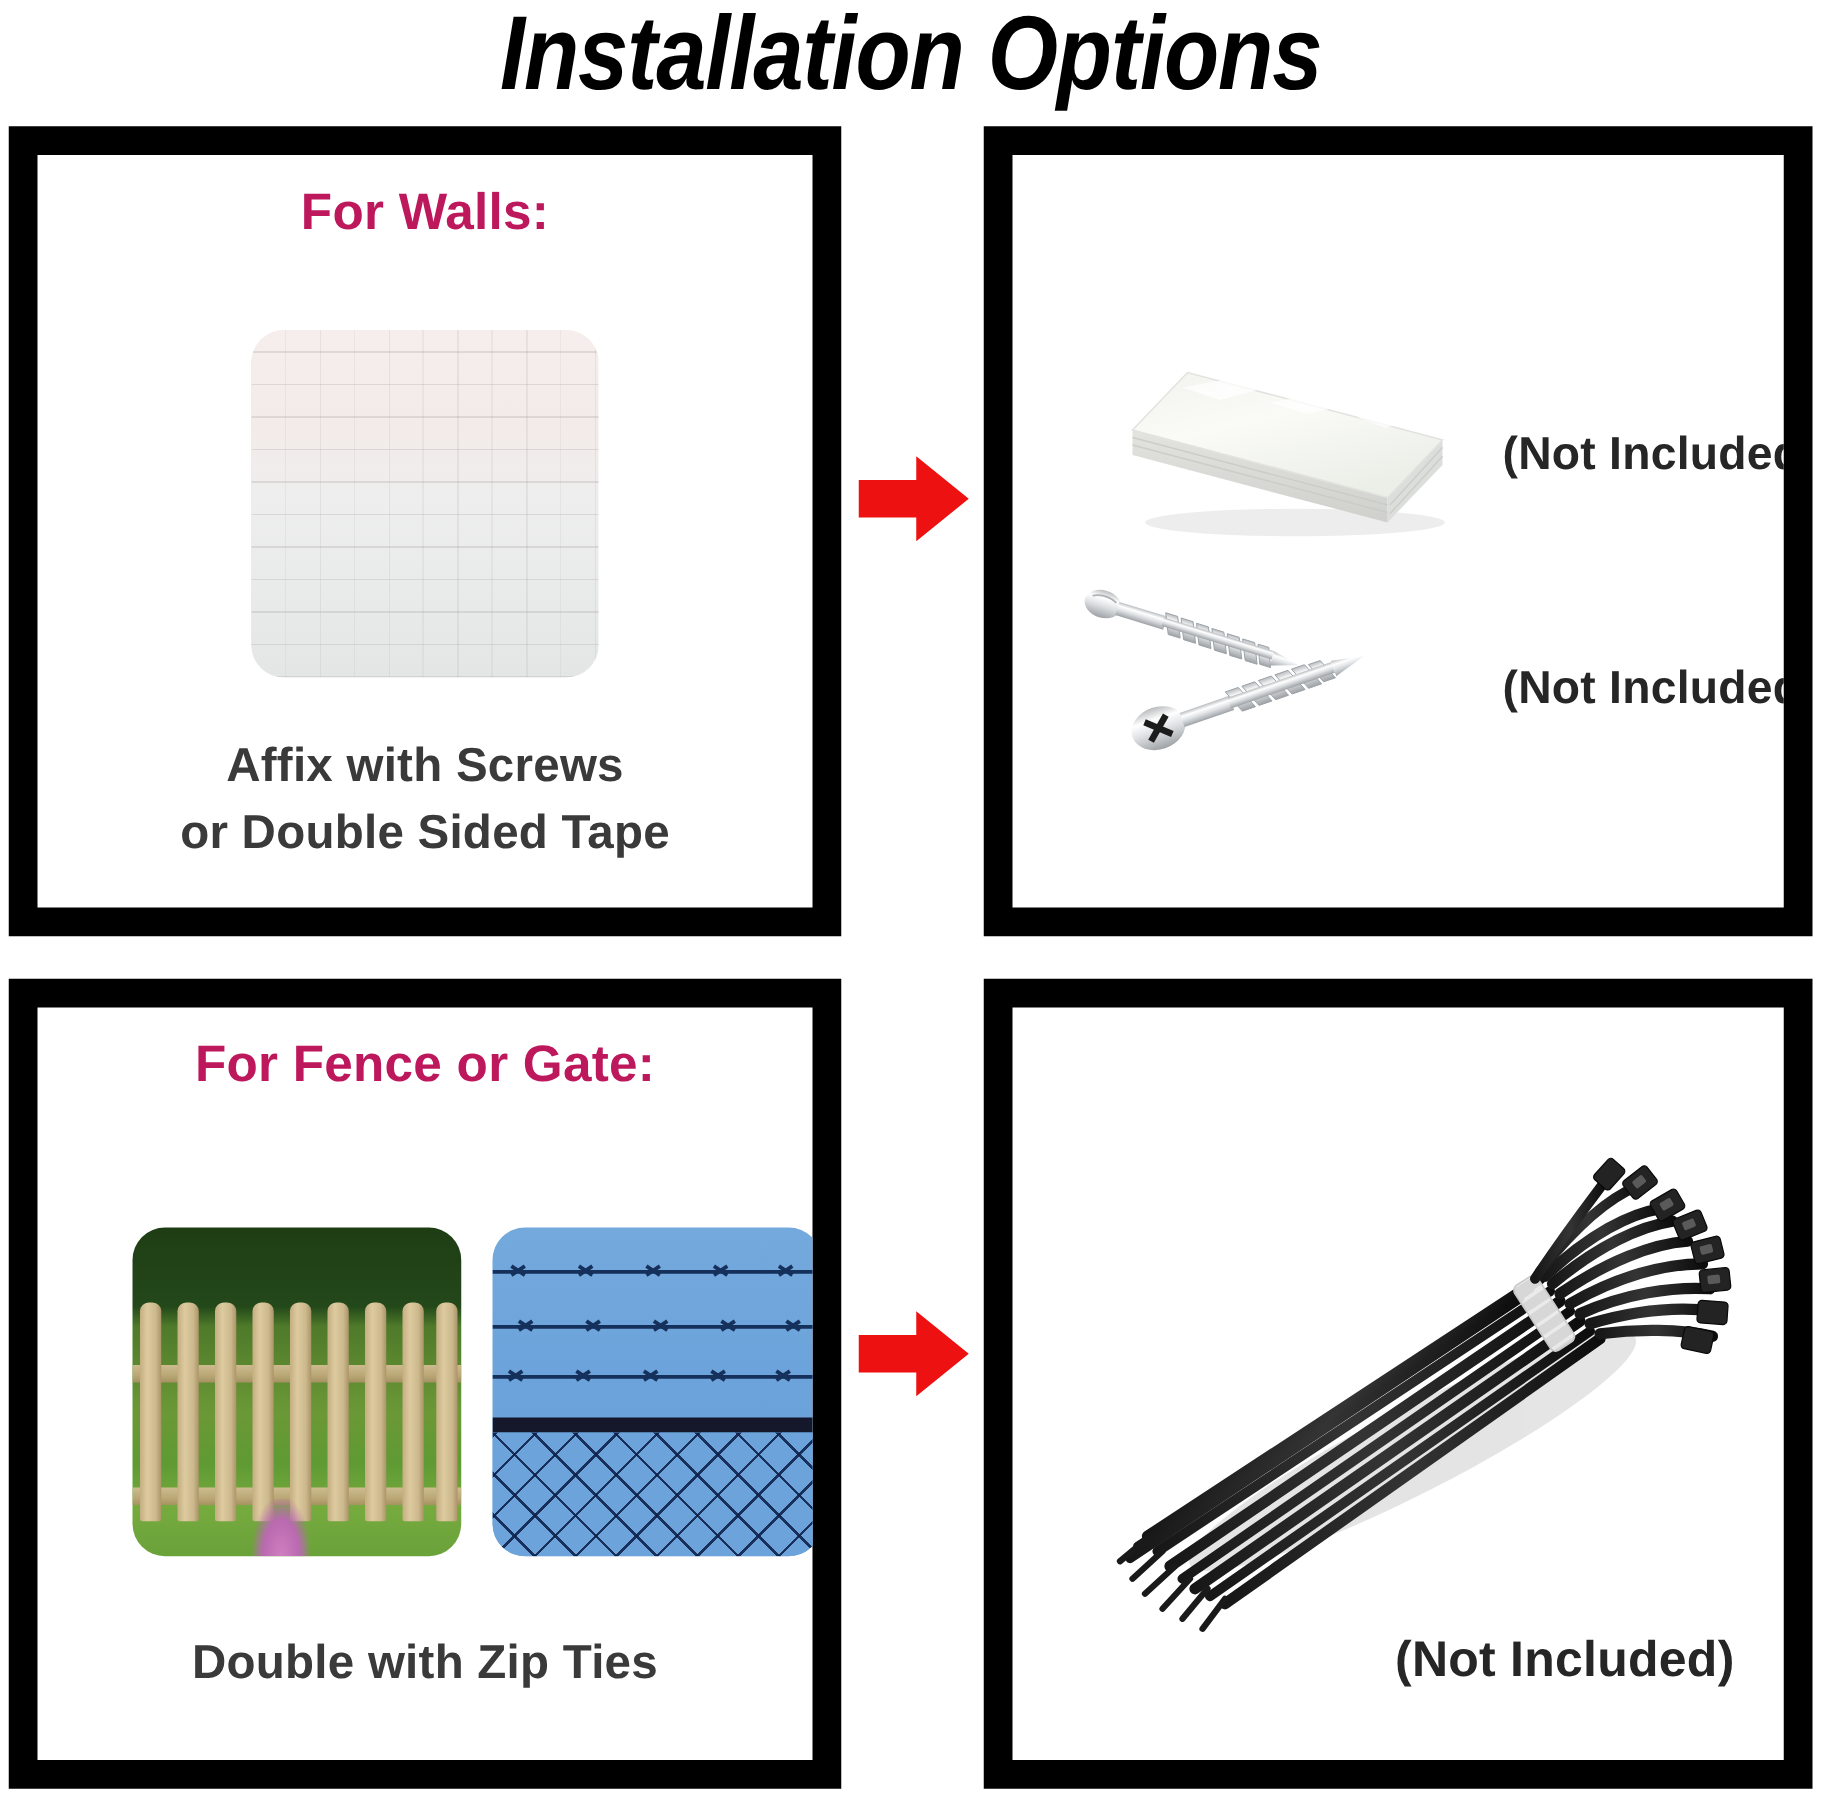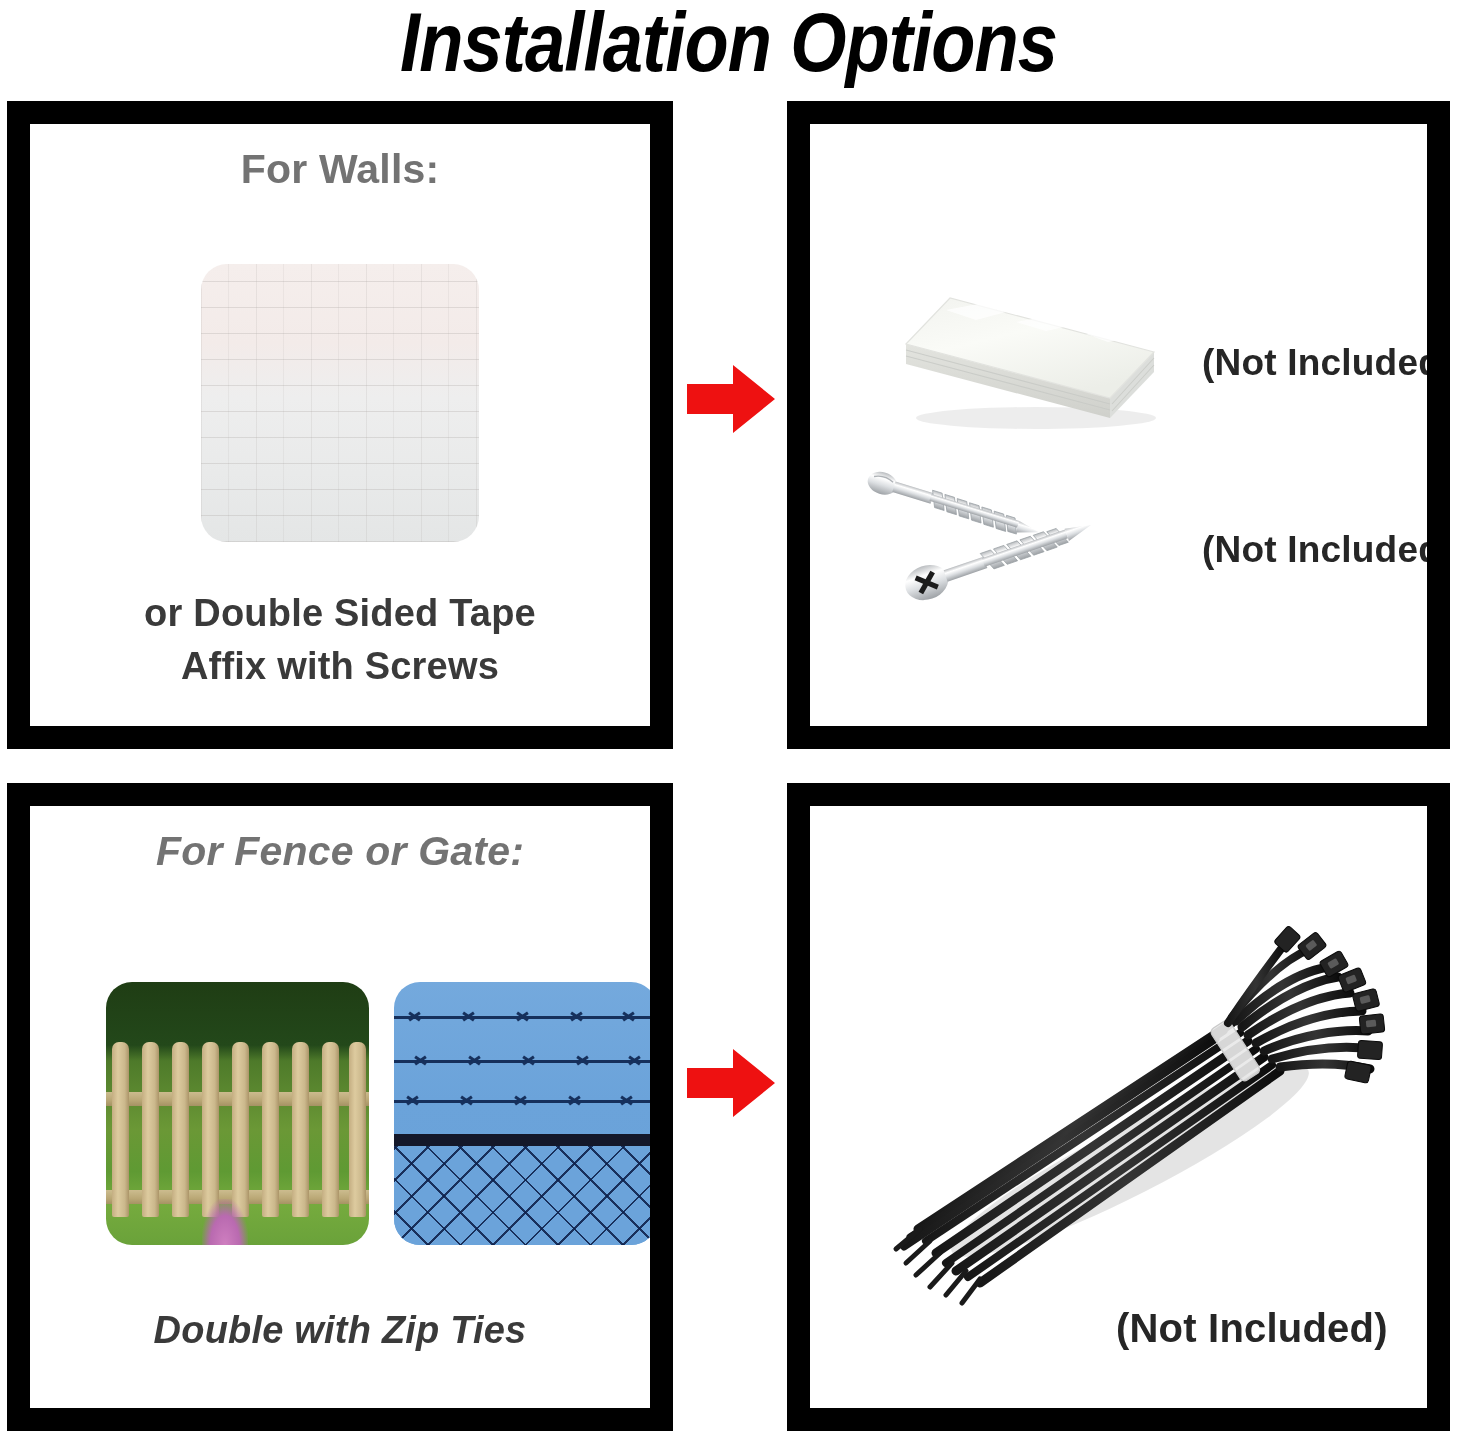--- a/index.html
+++ b/index.html
@@ -42,28 +42,28 @@
   }
   .panel-inner {
     width: 100%;
     height: 100%;
     background: #ffffff;
     position: relative;
     overflow: hidden;
   }
   #panel-walls      { left: 7px;   top: 101px;  width: 666px; height: 648px; }
   #panel-wall-parts { left: 787px; top: 101px;  width: 663px; height: 648px; }
-  #panel-fence      { left: 7px;   top: 783px;  width: 666px; height: 648px; font-style: italic; }
+  #panel-fence      { left: 7px;   top: 783px;  width: 666px; height: 648px; }
   #panel-fence-parts{ left: 787px; top: 783px;  width: 663px; height: 648px; }
 
   .panel-heading {
     text-align: center;
     font-weight: 700;
     font-size: 41px;
-    color: #737373;
+    color: #be185d;
     margin-top: 22px;
     letter-spacing: 0.2px;
   }
   .panel-caption {
     position: absolute;
     left: 0;
     width: 100%;
     text-align: center;
     font-weight: 700;
     font-size: 38px;
@@ -229,22 +229,22 @@
 <div id="page-title">Installation Options</div>
 
 <div class="panel" id="panel-walls">
   <div class="panel-inner">
 
     <div class="panel-heading">For Walls:</div>
 
     <div class="thumb" id="thumb-brick"></div>
 
     <div class="panel-caption" id="walls-caption">
+      <div>Affix with Screws</div>
       <div>or Double Sided Tape</div>
-      <div>Affix with Screws</div>
     </div>
 
   </div>
 </div>
 
 <svg class="red-arrow" id="arrow-top" viewBox="0 0 92 74">
   <polygon points="2,22 48,22 48,3 90,37 48,71 48,52 2,52" fill="#ee1111"></polygon>
 </svg>
 
 <div class="panel" id="panel-wall-parts">

